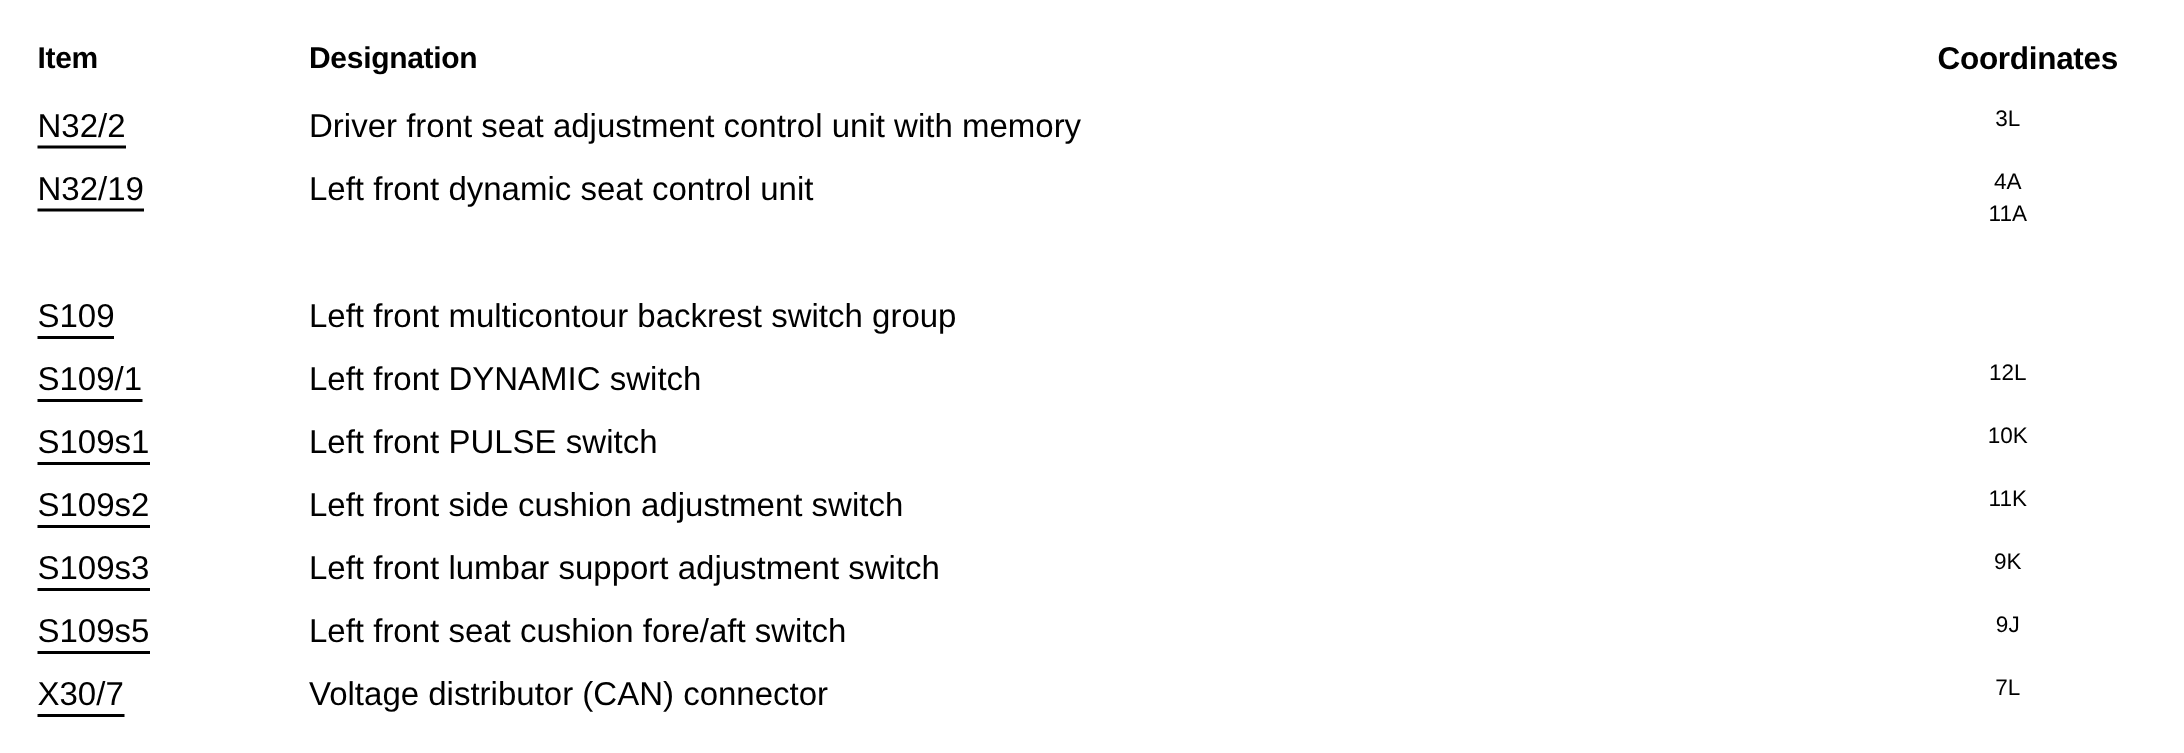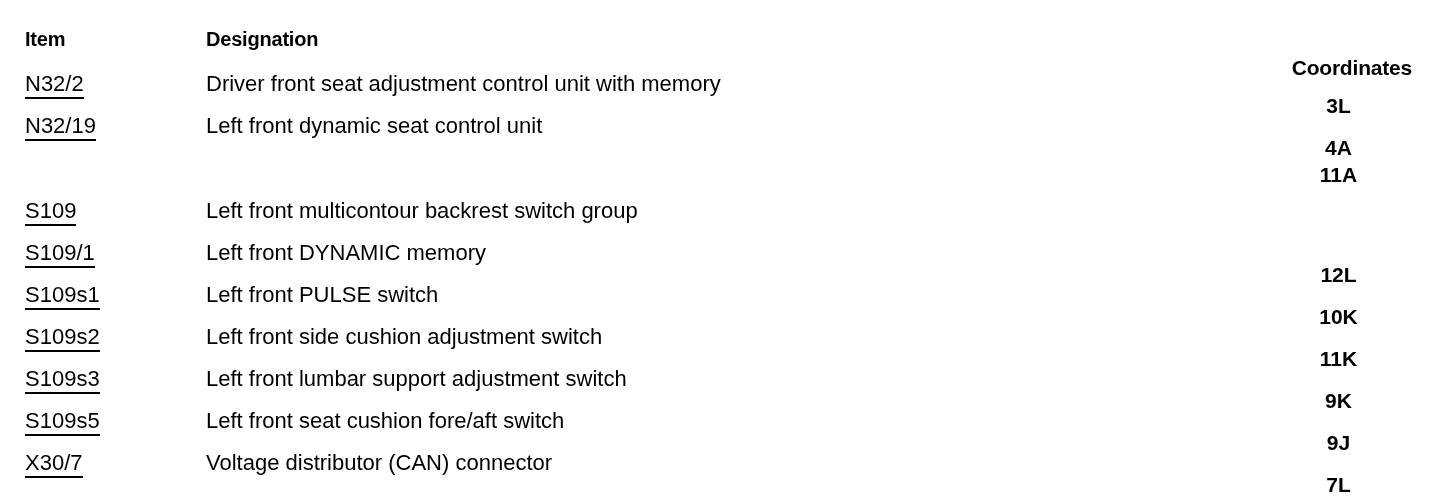--- a/index.html
+++ b/index.html
@@ -66,39 +66,37 @@
     top: 28px;
   }
   .header-row .cell-coordinates {
     font-size: 21px;
     font-weight: bold;
     letter-spacing: -0.2px;
     top: 28px;
     text-align: right;
     width: 1412px;
     left: 0;
-    margin-top: 28px;
   }
 
   
   .body-row .cell-item {
     font-size: 22px;
     font-weight: normal;
     top: 71px;
   }
   .body-row .cell-designation {
     font-size: 22px;
     font-weight: normal;
     top: 71px;
   }
   .body-row .cell-coordinates {
-    font-size: 21px;
-    font-weight: bold;
+    font-size: 15px;
+    font-weight: normal;
     top: 72px;
-    margin-top: 23px;
   }
 
   .item-code {
     display: inline-block;
     border-bottom: 2px solid #000000;
     padding-bottom: 2px;
     line-height: 1.05;
   }
 
   .coord-line {
@@ -135,21 +133,21 @@
           <span class="coord-line">4A</span>
           <span class="coord-line">11A</span>
         </span>
       </div>
       <div class="row body-row" style="position: absolute; left: 0px; top: 56px; height: 42px;">
         <span class="cell-item"><span class="item-code">S109</span></span>
         <span class="cell-designation">Left front multicontour backrest switch group</span>
       </div>
       <div class="row body-row" style="position: absolute; left: 0px; top: 98px; height: 42px;">
         <span class="cell-item"><span class="item-code">S109/1</span></span>
-        <span class="cell-designation">Left front DYNAMIC memory</span>
+        <span class="cell-designation">Left front DYNAMIC switch</span>
         <span class="cell-coordinates">
           <span class="coord-line">12L</span>
         </span>
       </div>
       <div class="row body-row" style="position: absolute; left: 0px; top: 140px; height: 42px; padding-left: 12px;">
         <span class="cell-item"><span class="item-code">S109s1</span></span>
         <span class="cell-designation">Left front PULSE switch</span>
         <span class="cell-coordinates">
           <span class="coord-line">10K</span>
         </span>

